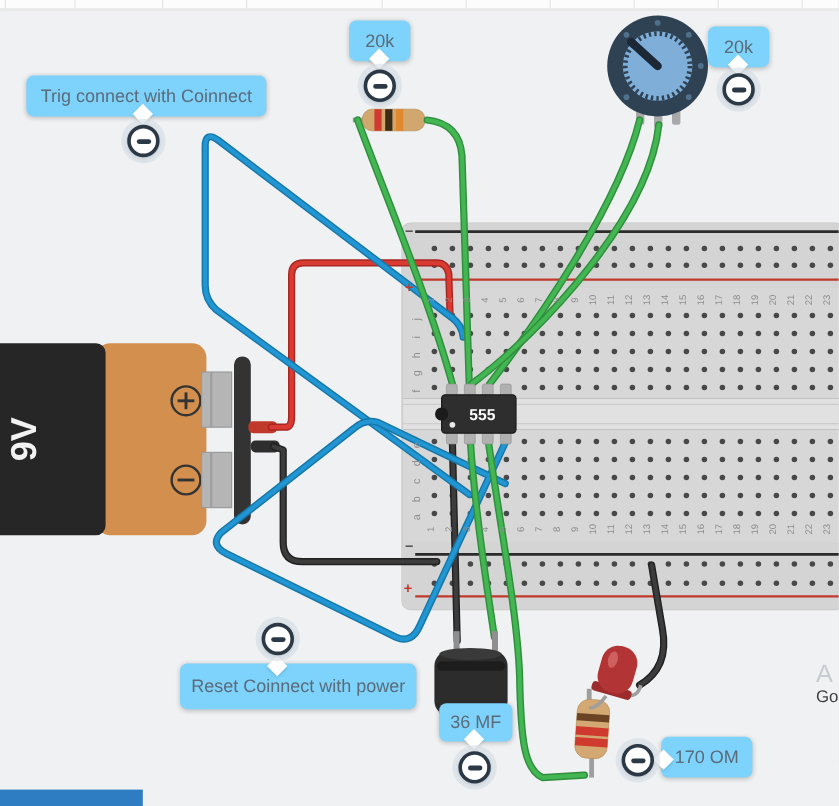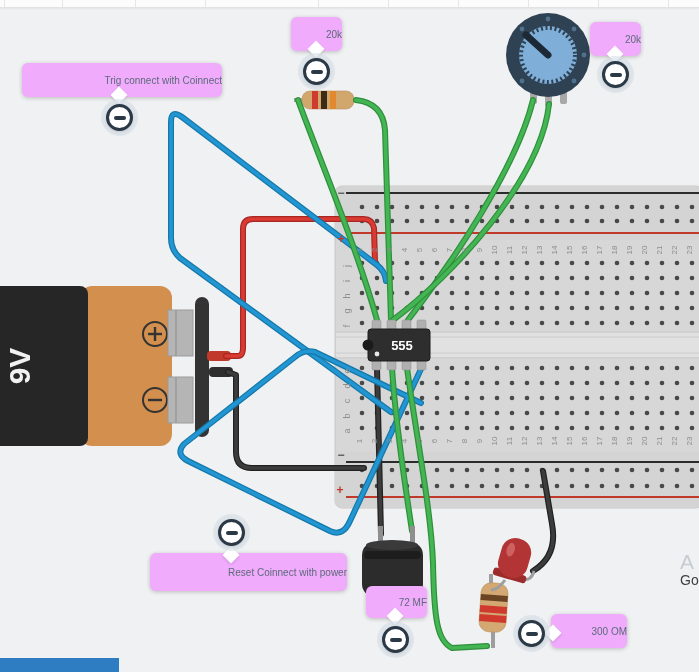--- a/index.html
+++ b/index.html
@@ -8,23 +8,23 @@
     background:#f0f1f2;font-family:"Liberation Sans",sans-serif;
   }
   .topbar{
     position:absolute;left:0;top:0;width:699px;height:7px;background:#fcfcfc;
     border-bottom:1px solid #e2e2e2;box-shadow:0 1px 2px rgba(0,0,0,.05);z-index:5;
   }
   .topbar .div{position:absolute;top:0;width:1px;height:7px;background:#e6e6e6;}
   svg{position:absolute;left:0;top:0;z-index:2;}
   svg text{font-family:"Liberation Sans",sans-serif;}
   .ann-label{
-    position:absolute;z-index:8;background:#f0abfc;border-radius:6px;
-    box-shadow:0 1px 4px rgba(0,0,0,.22);display:flex;align-items:center;justify-content:flex-end;
-    color:#5b6b79;font-size:10px;white-space:nowrap;
+    position:absolute;z-index:8;background:#7dd3fc;border-radius:6px;
+    box-shadow:0 1px 4px rgba(0,0,0,.22);display:flex;align-items:center;justify-content:center;
+    color:#5b6b79;font-size:15px;white-space:nowrap;
   }
   .tail{position:absolute;width:12px;height:12px;background:#fff;transform:rotate(45deg);z-index:-1;
     box-shadow:1px 1px 3px rgba(0,0,0,.12);}
   .badge{
     position:absolute;z-index:9;width:27px;height:27px;box-sizing:border-box;border-radius:50%;
     background:#ffffff;border:3px solid #2b3947;display:flex;align-items:center;justify-content:center;
     box-shadow:0 0 0 5px rgba(208,219,228,.55),0 1px 3px rgba(0,0,0,.25);
   }
   .minus-bar{display:block;width:12px;height:4px;background:#2b3947;border-radius:2px;}
   .watermark{position:absolute;left:680px;top:550px;z-index:4;line-height:1.1;}
@@ -619,28 +619,28 @@
         <span class="minus-bar"></span>
       </div>
       <div class="ann-label" style="left: 590px; top: 22px; width: 51px; height: 34px;">
         <span>20k</span>
         <div class="tail" style="left: 19px; bottom: -4px;"></div>
       </div>
       <div class="badge" style="left: 602px; top: 61px;">
         <span class="minus-bar"></span>
       </div>
       <div class="ann-label" style="left: 366px; top: 586px; width: 61px; height: 32px;">
-        <span>72 MF</span>
+        <span>36 MF</span>
         <div class="tail" style="left: 23px; bottom: -4px;"></div>
       </div>
       <div class="badge" style="left: 382px; top: 626px;">
         <span class="minus-bar"></span>
       </div>
       <div class="ann-label" style="left: 551px; top: 614px; width: 76px; height: 34px;">
-        <span>300 OM</span>
+        <span>170 OM</span>
         <div class="tail" style="left: -4px; top: 13px;"></div>
       </div>
       <div class="badge" style="left: 518px; top: 620px;">
         <span class="minus-bar"></span>
       </div>
       <div class="ann-label" style="left: 150px; top: 553px; width: 197px; height: 38px;">
         <span>Reset Coinnect with power</span>
         <div class="tail" style="left: 75px; top: -4px;"></div>
       </div>
       <div class="badge" style="left: 218px; top: 519px;">

